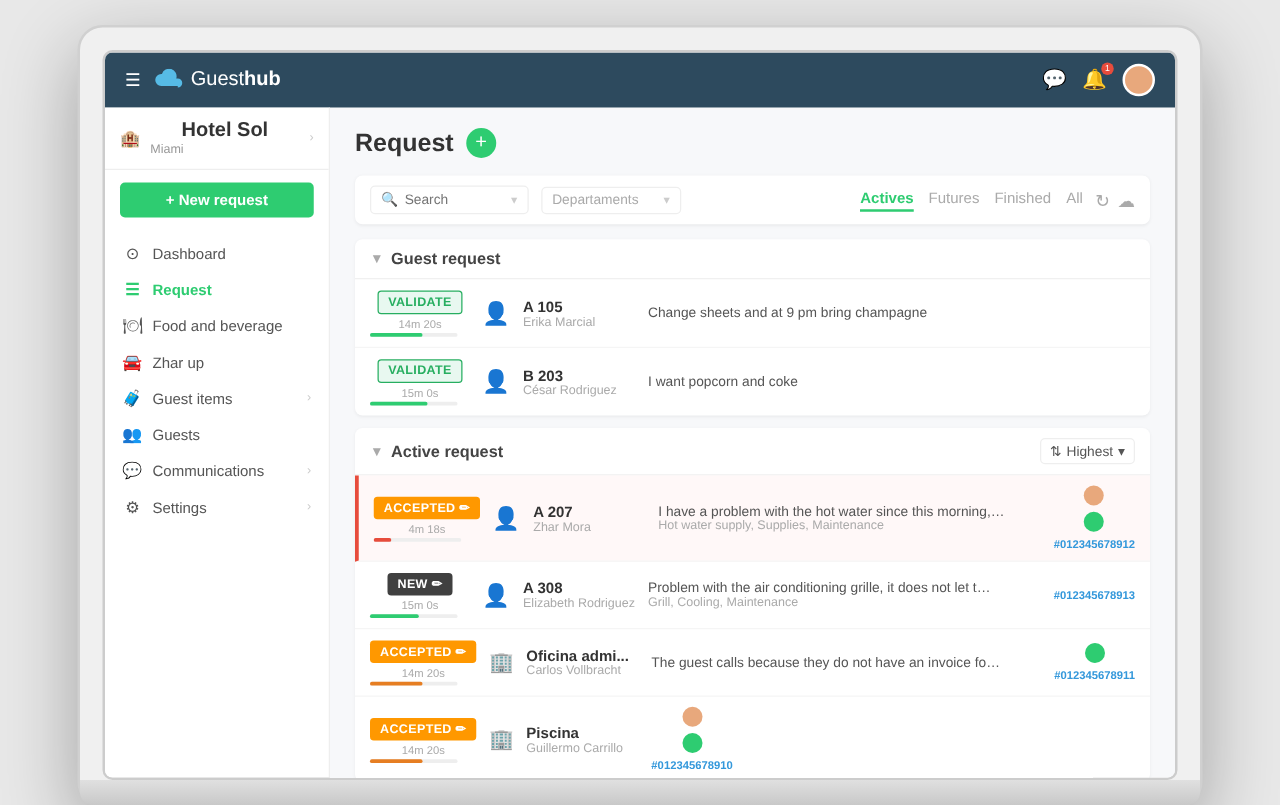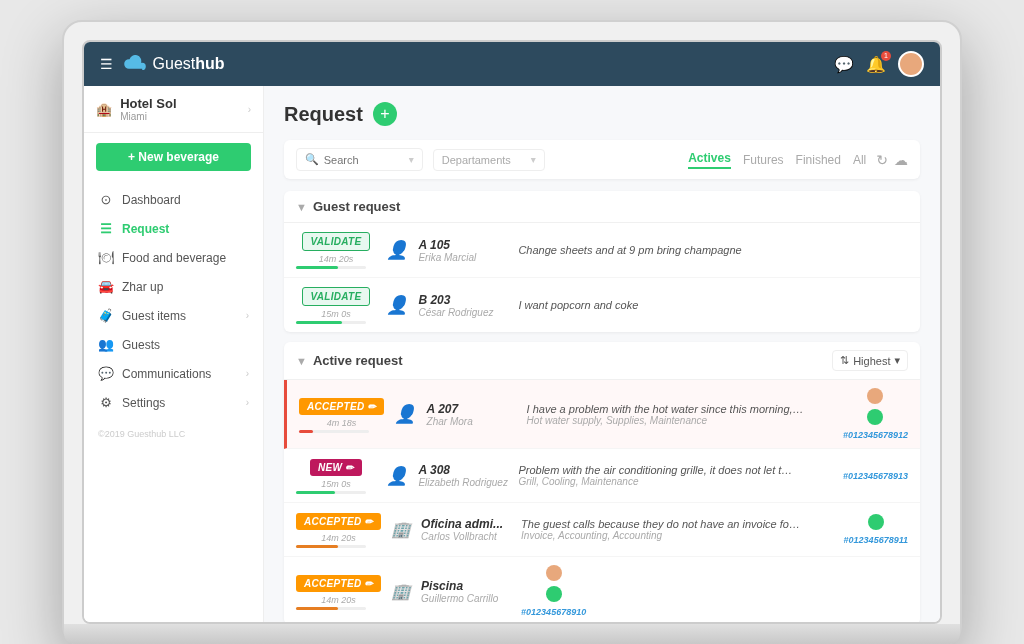--- a/index.html
+++ b/index.html
@@ -125,23 +125,24 @@
       display: flex;
       align-items: center;
       gap: 8px;
       cursor: pointer;
     }
     .hotel-icon {
       color: #aaa;
       font-size: 13px;
     }
     .hotel-text h4 {
-      font-size: 13px;
+      font-size: 16px;
       font-weight: 600;
       color: #333;
+      margin-left: 25px;
     }
     .hotel-text p {
       font-size: 10px;
       color: #999;
     }
     .hotel-chevron {
       margin-left: auto;
       color: #ccc;
       font-size: 10px;
     }
@@ -267,21 +268,21 @@
       font-size: 11px;
       color: #aaa;
       display: flex;
       align-items: center;
       gap: 20px;
       cursor: pointer;
     }
     .filter-tabs {
       margin-left: auto;
       display: flex;
-      align-items: flex-end;
+      align-items: flex-start;
       gap: 12px;
     }
     .filter-tab {
       font-size: 12px;
       color: #aaa;
       cursor: pointer;
       padding-bottom: 2px;
     }
     .filter-tab.active {
       color: #2ecc71;
@@ -336,21 +337,20 @@
       padding: 3px 7px;
     }
 
     
     .request-row {
       display: flex;
       align-items: center;
       padding: 8px 12px;
       border-bottom: 1px solid #f5f5f5;
       gap: 10px;
-      font-style: italic;
     }
     .request-row:last-child { border-bottom: none; }
     .request-row.highlighted {
       border-left: 3px solid #e74c3c;
       background: #fff8f8;
     }
 
     .status-badge {
       min-width: 80px;
       text-align: center;
@@ -358,21 +358,21 @@
     .badge {
       display: inline-block;
       padding: 3px 8px;
       border-radius: 3px;
       font-size: 10px;
       font-weight: 700;
       letter-spacing: 0.3px;
     }
     .badge.validate { background: #e8f8f0; color: #27ae60; border: 1px solid #27ae60; }
     .badge.accepted { background: #ff9800; color: #fff; }
-    .badge.new-badge { background: #be185d; color: #fff; }
+    .badge.new-badge { background: #404040; color: #fff; }
 
     .timer-bar-wrap {
       margin-top: 3px;
     }
     .timer-text {
       font-size: 9px;
       color: #aaa;
       text-align: center;
     }
     .progress-bar {
@@ -489,21 +489,21 @@
         <div class="sidebar">
           <div class="hotel-info">
             <span class="hotel-icon">🏨</span>
             <div class="hotel-text">
               <h4>Hotel Sol</h4>
               <p>Miami</p>
             </div>
             <span class="hotel-chevron">›</span>
           </div>
 
-          <button class="new-request-btn">+ New beverage</button>
+          <button class="new-request-btn">+ New request</button>
 
           <ul class="sidebar-nav">
             <li>
               <span class="nav-icon">⊙</span>
               <span>Dashboard</span>
             </li>
             <li class="active">
               <span class="nav-icon">☰</span>
               <span>Request</span>
             </li>
@@ -528,21 +528,20 @@
               <span class="nav-icon">💬</span>
               <span>Communications</span>
               <span class="chevron-right">›</span>
             </li>
             <li>
               <span class="nav-icon">⚙</span>
               <span>Settings</span>
               <span class="chevron-right">›</span>
             </li>
           </ul>
-          <div class="sidebar-footer">©2019 Guesthub LLC</div>
         </div>
 
         <div class="content-area">
           <div class="content-header">
             <h1 class="content-title">Request</h1>
             <button class="add-btn">+</button>
           </div>
 
           <div class="filter-bar">
             <div class="search-wrap">
@@ -684,21 +683,20 @@
                   </div>
                 </div>
               </div>
               <span class="building-icon">🏢</span>
               <div class="request-info">
                 <div class="request-room">Oficina admi...</div>
                 <div class="request-name">Carlos Vollbracht</div>
               </div>
               <div class="request-desc">
                 <div class="request-desc-main">The guest calls because they do not have an invoice for some hotel serv...</div>
-                <div class="request-desc-sub">Invoice, Accounting, Accounting</div>
               </div>
               <div class="request-meta">
                 <div class="meta-avatar-green"></div>
                 <span class="meta-tag">#012345678911</span>
               </div>
             </div>
 
             <div class="request-row">
               <div class="status-badge">
                 <span class="badge accepted">ACCEPTED ✏</span>

